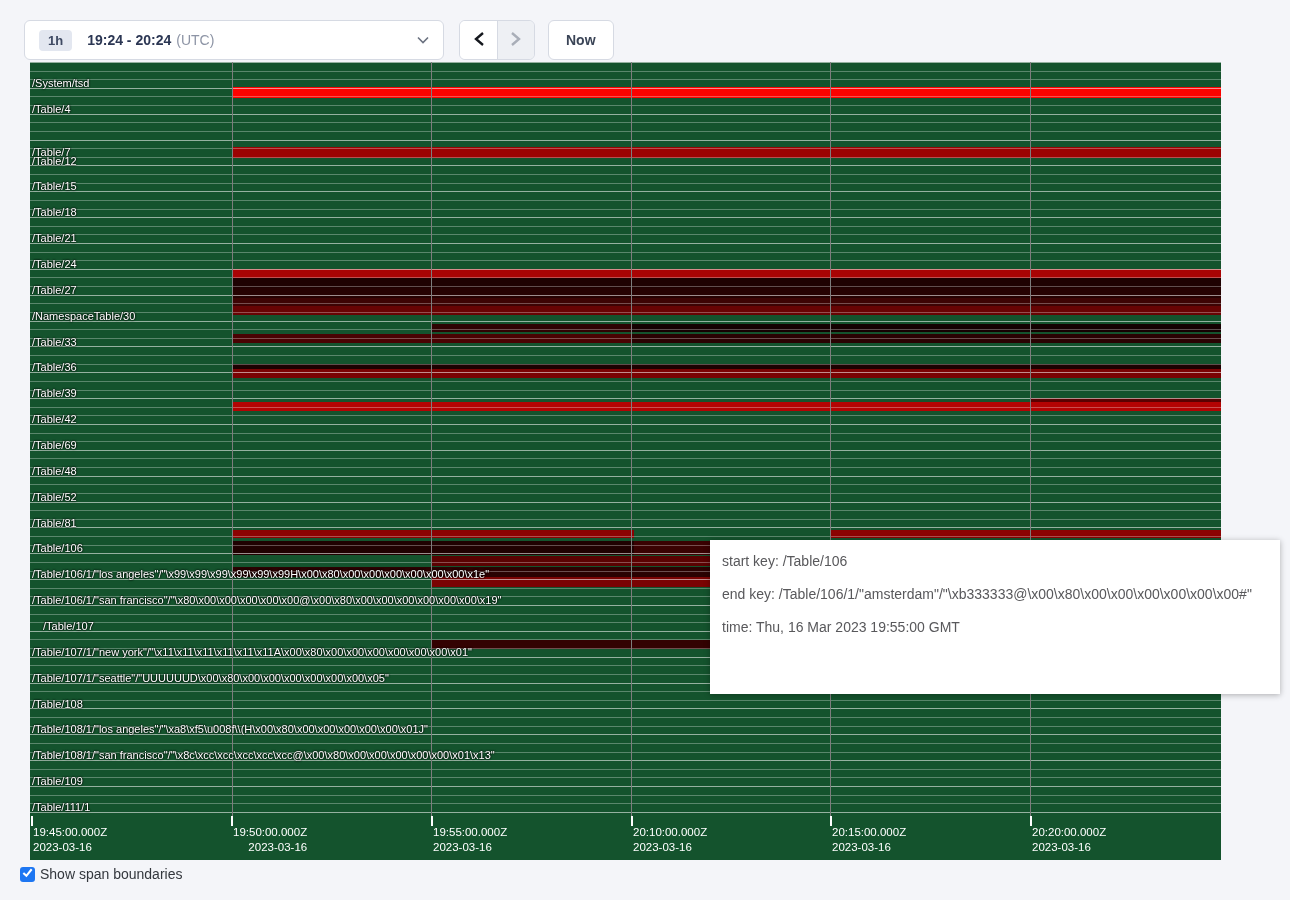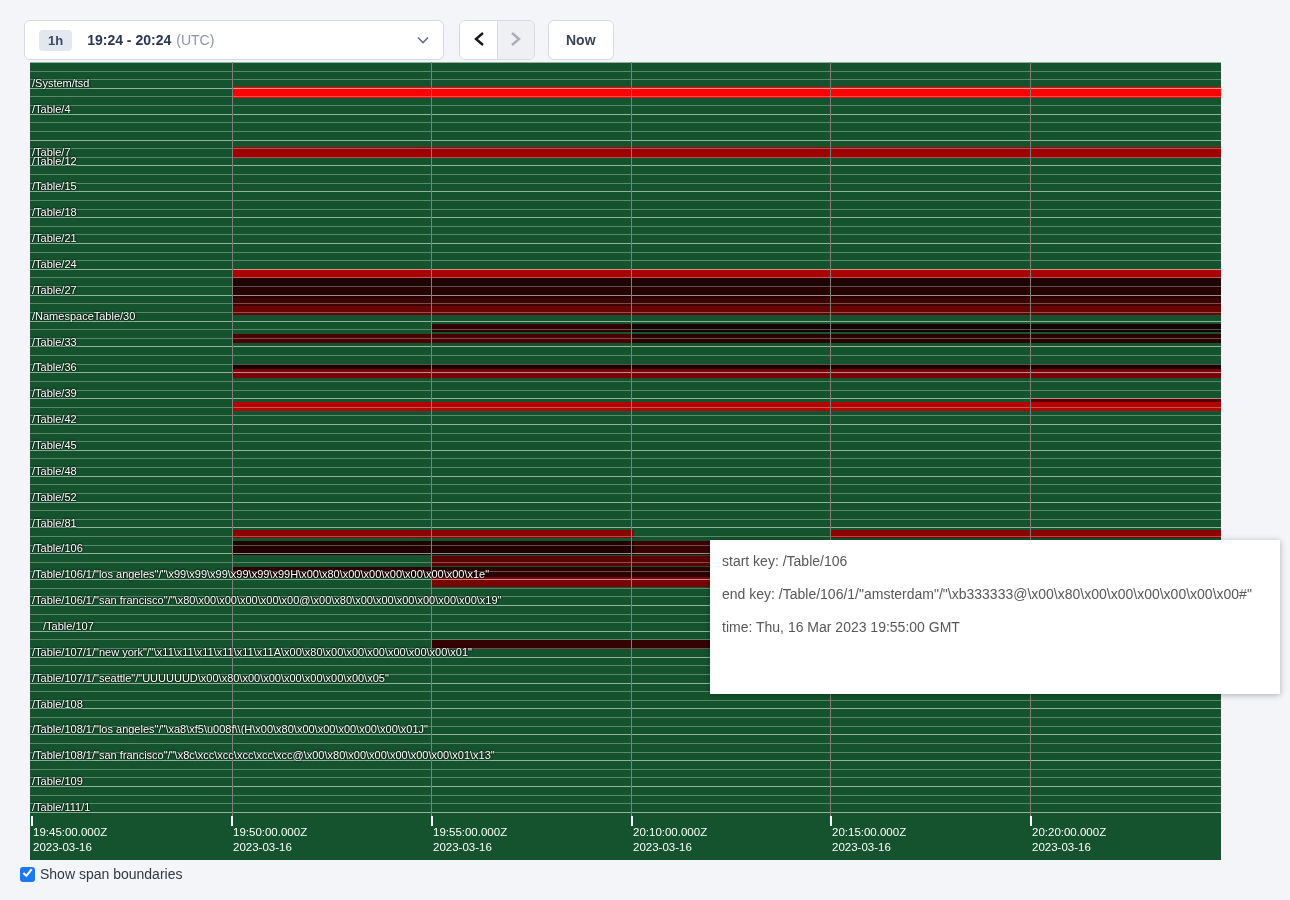--- a/index.html
+++ b/index.html
@@ -244,40 +244,40 @@
     <div class="row-label" style="top: 118px;">/Table/15</div>
     <div class="row-label" style="top: 144px;">/Table/18</div>
     <div class="row-label" style="top: 170px;">/Table/21</div>
     <div class="row-label" style="top: 196px;">/Table/24</div>
     <div class="row-label" style="top: 222px;">/Table/27</div>
     <div class="row-label" style="top: 248px;">/NamespaceTable/30</div>
     <div class="row-label" style="top: 274px;">/Table/33</div>
     <div class="row-label" style="top: 299px;">/Table/36</div>
     <div class="row-label" style="top: 325px;">/Table/39</div>
     <div class="row-label" style="top: 351px;">/Table/42</div>
-    <div class="row-label" style="top: 377px;">/Table/45</div>
+    <div class="row-label" style="top: 377px;">/Table/69</div>
     <div class="row-label" style="top: 403px;">/Table/48</div>
     <div class="row-label" style="top: 429px;">/Table/52</div>
     <div class="row-label" style="top: 455px;">/Table/81</div>
     <div class="row-label" style="top: 480px;">/Table/106</div>
     <div class="row-label" style="top: 506px;">/Table/106/1/"los angeles"/"\x99\x99\x99\x99\x99\x99H\x00\x80\x00\x00\x00\x00\x00\x00\x1e"</div>
     <div class="row-label" style="top: 532px;">/Table/106/1/"san francisco"/"\x80\x00\x00\x00\x00\x00@\x00\x80\x00\x00\x00\x00\x00\x00\x19"</div>
     <div class="row-label" style="top: 558px; margin-left: 11px;">/Table/107</div>
     <div class="row-label" style="top: 584px;">/Table/107/1/"new york"/"\x11\x11\x11\x11\x11\x11A\x00\x80\x00\x00\x00\x00\x00\x00\x01"</div>
     <div class="row-label" style="top: 610px;">/Table/107/1/"seattle"/"UUUUUUD\x00\x80\x00\x00\x00\x00\x00\x00\x05"</div>
     <div class="row-label" style="top: 636px;">/Table/108</div>
     <div class="row-label" style="top: 661px;">/Table/108/1/"los angeles"/"\xa8\xf5\u008f\\(H\x00\x80\x00\x00\x00\x00\x00\x01J"</div>
     <div class="row-label" style="top: 687px;">/Table/108/1/"san francisco"/"\x8c\xcc\xcc\xcc\xcc\xcc@\x00\x80\x00\x00\x00\x00\x00\x01\x13"</div>
     <div class="row-label" style="top: 713px;">/Table/109</div>
     <div class="row-label" style="top: 739px;">/Table/111/1</div>
     <div class="axis-label" style="left: 3px;">
       <div>19:45:00.000Z</div>
       <div>2023-03-16</div>
     </div>
-    <div class="axis-label" style="left: 203px;">
+    <div class="axis-label" style="left: 203px; text-align: right;">
       <div>19:50:00.000Z</div>
       <div>2023-03-16</div>
     </div>
     <div class="axis-label" style="left: 403px;">
       <div>19:55:00.000Z</div>
       <div>2023-03-16</div>
     </div>
     <div class="axis-label" style="left: 603px;">
       <div>20:10:00.000Z</div>
       <div>2023-03-16</div>

